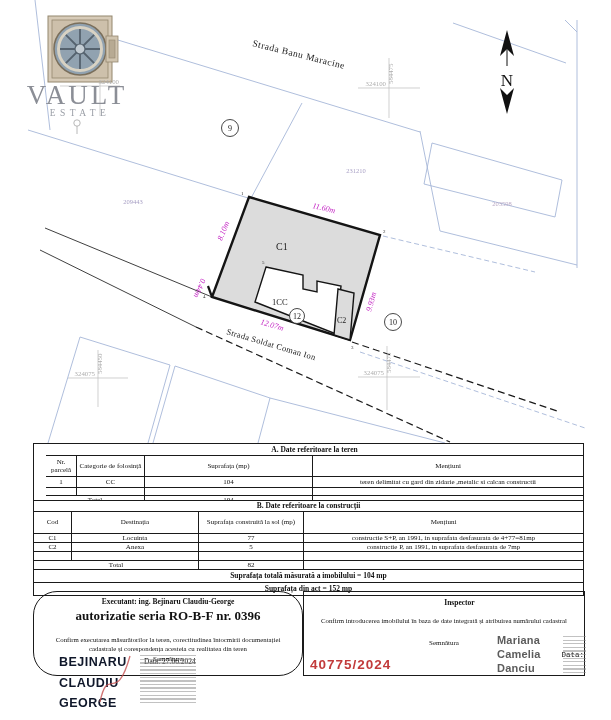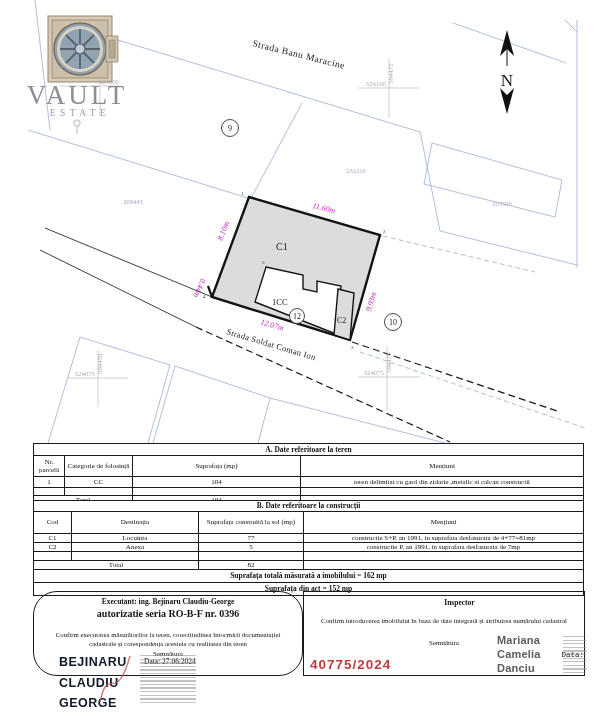--- a/index.html
+++ b/index.html
@@ -25,21 +25,21 @@
   .hA{height:20px;} .r10{height:10px;} .r7{height:7px;} .r9{height:9px;}
   .hB{height:21px;} .r8{height:8px;}
   .foot{height:12px;line-height:12px;text-align:center;font-weight:bold;font-size:7.5px;border-bottom:1px solid #1a1a1a;}
   .foot:last-child{border-bottom:none;}
   
   .box{position:absolute;top:591px;height:85px;border:1.5px solid #1a1a1a;box-sizing:border-box;background:transparent;}
   .box-exec{left:33px;width:270px;border-radius:24px;}
   .box-insp{left:303px;width:282px;}
   .cline{text-align:center;}
   .b1{margin-top:5px;font-weight:bold;font-size:7.5px;}
-  .b2{margin-top:2px;font-weight:bold;font-size:10px;}
+  .b2{margin-top:2px;font-weight:bold;font-size:13px;}
   .confirm{margin-top:12px;padding:0 8px;text-align:center;font-size:6.8px;line-height:1.32;}
   .confirm2{margin-top:9px;padding:0 14px;text-align:center;font-size:6.8px;line-height:1.4;}
   .sig-label{text-align:center;font-size:7px;margin-top:1px;}
   .insp-title{margin-top:6px;text-align:center;font-weight:bold;font-size:7.5px;padding-left:31px;}
   .insp-sig{text-align:center;font-size:7px;margin-top:13px;}
   .insp-date{text-align:right;font-size:7.5px;margin-top:4px;font-family:Liberation Mono, monospace;}
   .exec-date{position:absolute;left:110px;top:65px;font-size:7.5px;}
   .dig-sign{position:absolute;font-family:"Liberation Sans",sans-serif;font-weight:bold;color:#0f172a;}
   .exec-sign{left:25px;top:60px;width:96px;font-size:12.5px;line-height:1.65;letter-spacing:.5px;}
   .insp-sign{left:193px;top:42px;width:80px;font-size:11px;line-height:1.25;letter-spacing:.2px;color:#5c5c5c;}
@@ -176,21 +176,21 @@
 
     <g fill="#333" font-size="5">
       <text x="241" y="195">1</text>
       <text x="383" y="233">2</text>
       <text x="351" y="349">3</text>
       <text x="203" y="298">4</text>
       <text x="262" y="264">5</text>
     </g>
   </svg>
 
-  <div class="tbl" style="top:443px;">
+  <div class="tbl" style="top:443px;padding-left:12px;">
     <div class="band bandA">A. Date referitoare la teren</div>
     <div class="row hdr hA">
       <div class="cell ac1">Nr. parcelă</div>
       <div class="cell ac2">Categorie de folosință</div>
       <div class="cell ac3">Suprafața (mp)</div>
       <div class="cell ac4">Mențiuni</div>
     </div>
     <div class="row r10">
       <div class="cell ac1">1</div>
       <div class="cell ac2">CC</div>
@@ -234,21 +234,21 @@
       <div class="cell bc1"></div>
       <div class="cell bc2"></div>
       <div class="cell bc3"></div>
       <div class="cell bc4"></div>
     </div>
     <div class="row r8">
       <div class="cell bc12">Total</div>
       <div class="cell bc3">82</div>
       <div class="cell bc4"></div>
     </div>
-    <div class="foot">Suprafața totală măsurată a imobilului = 162 mp</div>
+    <div class="foot">Suprafața totală măsurată a imobilului = 104 mp</div>
     <div class="foot">Suprafața din act = 152 mp</div>
   </div>
 
   <div class="box box-exec">
     <div class="cline b1">Executant: ing. Bejinaru Claudiu-George</div>
     <div class="cline b2">autorizatie seria RO-B-F nr. 0396</div>
     <div class="confirm">Confirm executarea măsurătorilor la teren, corectitudinea întocmirii documentației cadastrale și corespondența acesteia cu realitatea din teren</div>
     <div class="sig-label">Semnătura</div>
     <div class="exec-date">Data: 27.06.2024</div>
     <div class="dig-sign exec-sign">BEJINARU CLAUDIU GEORGE</div>

